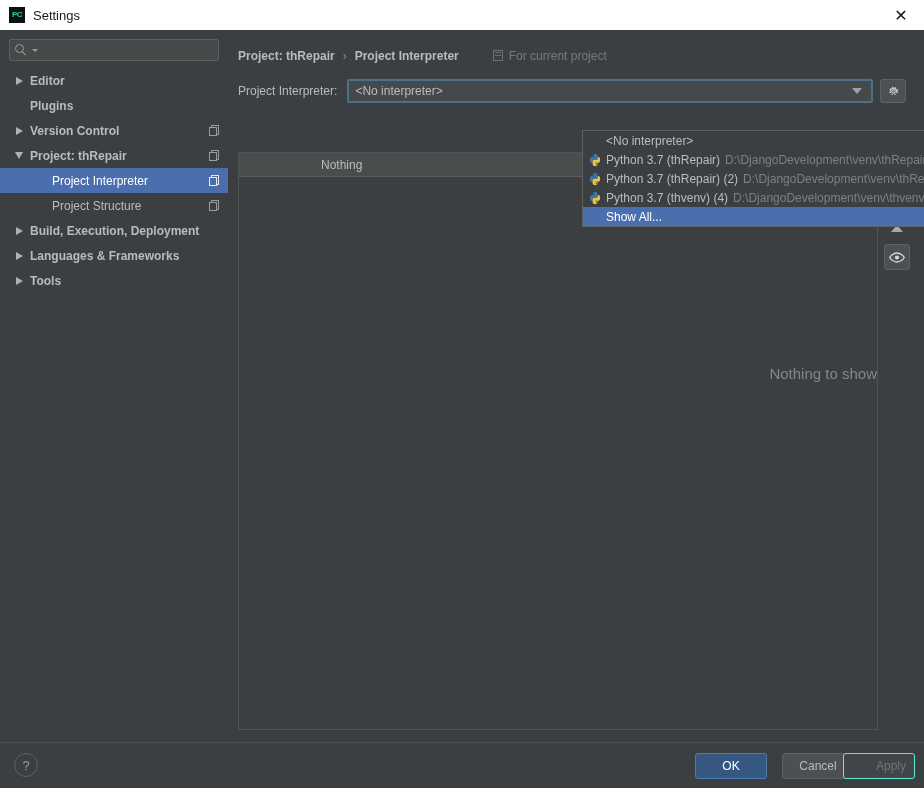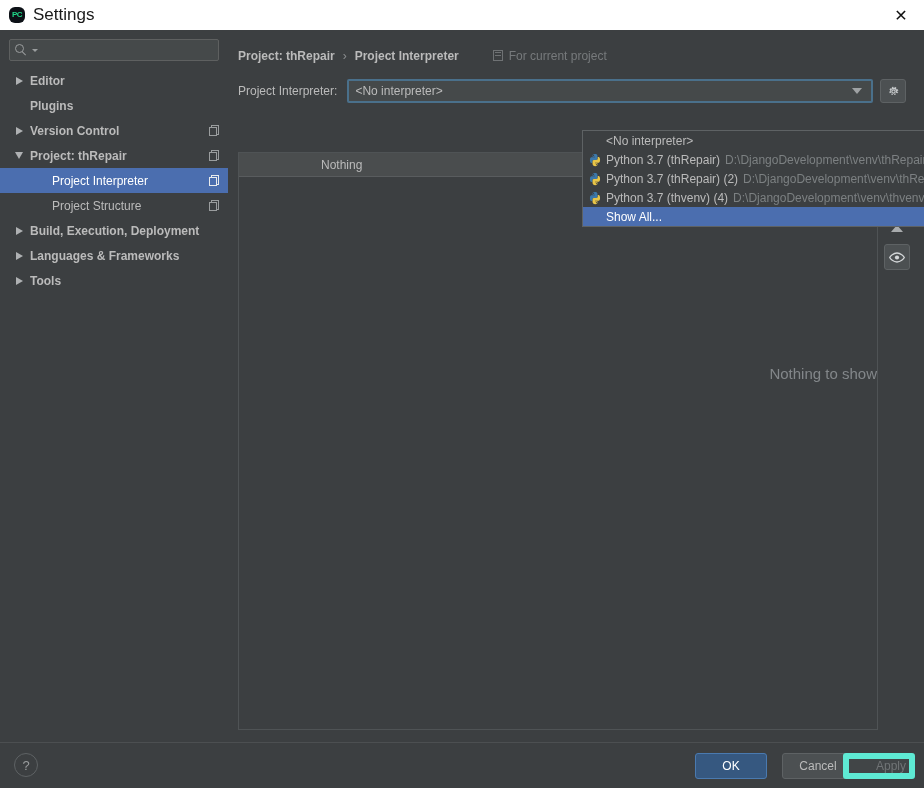--- a/index.html
+++ b/index.html
@@ -13,26 +13,26 @@
 
   
   #titlebar {
     height: 30px; width: 924px;
     background: #ffffff;
     display: flex; align-items: center;
     position: relative;
   }
   #app-icon {
     width: 16px; height: 16px; margin-left: 9px; margin-right: 8px;
-    background: #0d1117; border-radius: 6px;
+    background: #0d1117; border-radius: 0;
     display: flex; align-items: center; justify-content: center;
     font-size: 8px; font-weight: bold; color: #21d789;
     letter-spacing: -0.5px; line-height: 1;
   }
-  #title-text { color: #1a1a1a; font-size: 17px; }
+  #title-text { color: #1a1a1a; font-size: 13px; }
   #close-btn {
     position: absolute; right: 0; top: 0;
     width: 46px; height: 30px;
     display: flex; align-items: center; justify-content: center;
     color: #111; font-size: 16px; font-weight: 300;
   }
 
   
   #body-wrap {
     position: relative;
@@ -239,21 +239,21 @@
   #btn-ok {
     right: 157px; width: 72px;
     background: #365880; border: 1px solid #4a7ab0; color: #ffffff;
   }
   #btn-cancel {
     right: 70px; width: 72px;
     background: #4c5052; border: 1px solid #5e6264; color: #bbbbbb;
   }
   #btn-apply {
     right: 9px; width: 72px;
-    background: #414547; border: 6px solid #5eead4; color: #707476; padding-left: 24px;
+    background: #414547; border: 1px solid #5eead4; color: #707476; padding-left: 24px;
   }
 
   
   #dropdown {
     position: absolute;
     left: 354px; top: 100px;
     width: 526px;
     background: #3c3f41;
     border: 1px solid #5e6264;
     z-index: 50;

